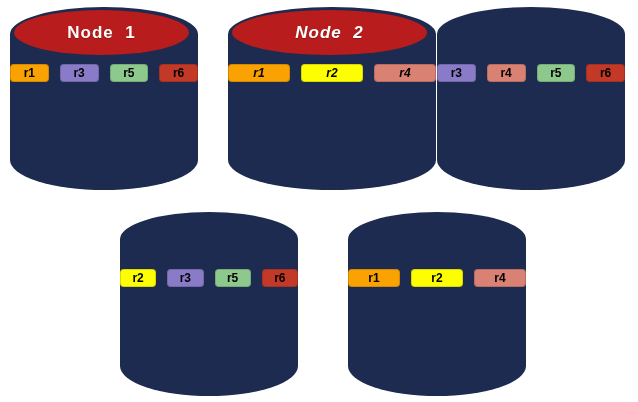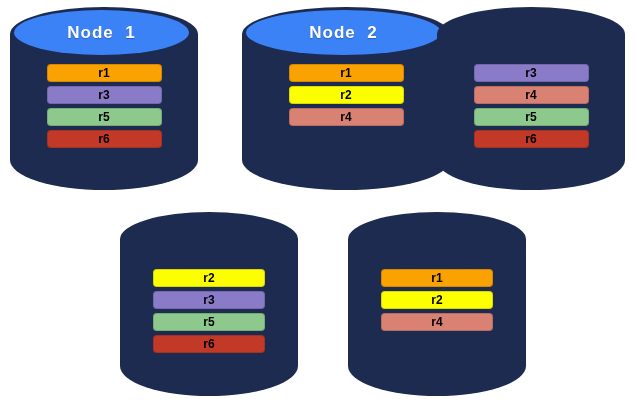--- a/index.html
+++ b/index.html
@@ -32,61 +32,61 @@
     top: 27px; left: 0; right: 0; bottom: 0;
     background: #1C2B4F;
     border-bottom-left-radius: 50% 30px;
     border-bottom-right-radius: 50% 30px;
   }
   
   .cyl-face {
     position: absolute;
     top: 3px; left: 4px; right: 9px;
     height: 45px;
-    background: #3b82f6;
+    background: #b91c1c;
     border-radius: 50%;
     display: flex;
     align-items: center;
     justify-content: center;
   }
   .node-title {
     color: #ffffff;
     font-weight: bold;
     font-size: 17px;
     letter-spacing: 1px;
     white-space: pre;
     text-shadow: 0 1px 1px rgba(0,0,0,0.25);
   }
   .bars {
     position: absolute;
     left: 0; right: 0;
     top: 57px;
     display: flex;
-    flex-direction: column;
+    flex-direction: row;
     align-items: center;
-    gap: 4px;
+    gap: 11px;
   }
   .bar {
     width: 115px;
     height: 18px;
     border-radius: 4px;
     display: flex;
     align-items: center;
     justify-content: center;
     box-shadow: 0 0 0 1px rgba(0,0,0,0.15) inset;
   }
   .bar-label {
     color: #000000;
     font-weight: bold;
     font-size: 12px;
     line-height: 18px;
   }
   
   .n1 { left: 10px;  top: 7px;   width: 188px; height: 183px; }
-  .n2 { left: 242px; top: 7px;   width: 208px; height: 183px; }
+  .n2 { left: 228px; top: 7px;   width: 208px; height: 183px; font-style: italic; }
   .n3 { left: 437px; top: 7px;   width: 188px; height: 183px; }
   .n4 { left: 120px; top: 212px; width: 178px; height: 184px; }
   .n5 { left: 348px; top: 212px; width: 178px; height: 184px; }
   .n4 .bar, .n5 .bar { width: 112px; }
 </style>
 </head>
 <body>
 
 <div class="canvas">
 

